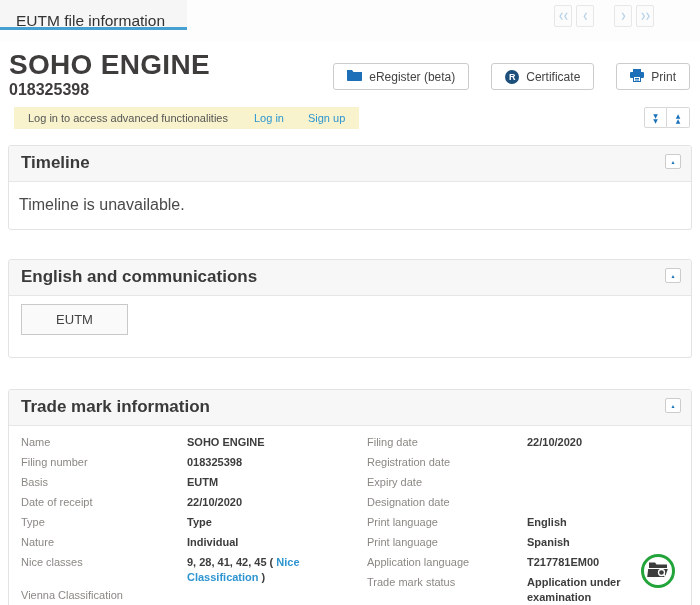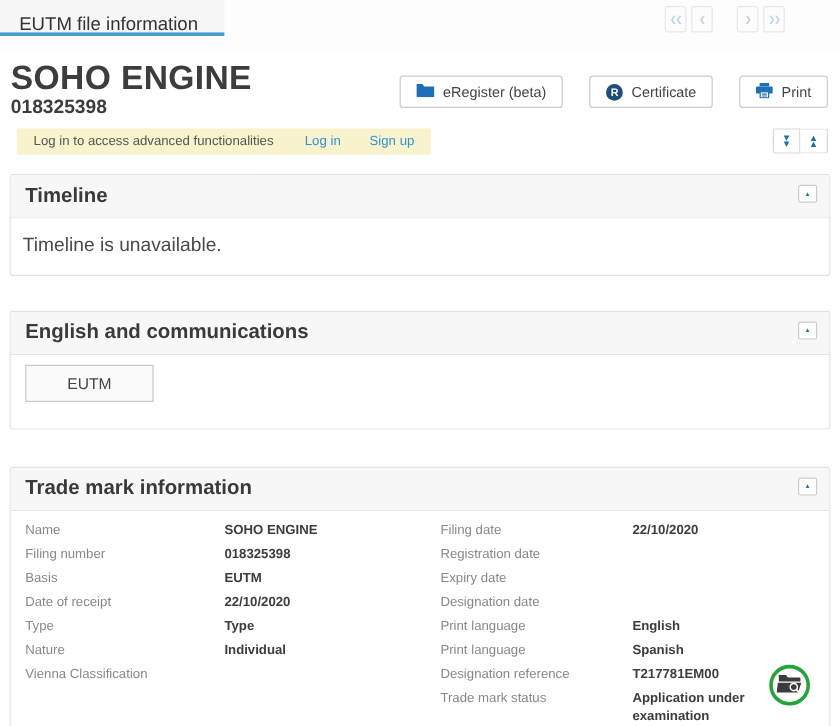--- a/index.html
+++ b/index.html
@@ -213,20 +213,24 @@
       </div>
       <div class="tm-row">
         <span class="lbl">Type</span>
         <span class="val">Type</span>
       </div>
       <div class="tm-row">
         <span class="lbl">Nature</span>
         <span class="val">Individual</span>
       </div>
       <div class="tm-row">
+        <span class="lbl">Nice classes</span>
+        <span class="val val-wrap"><span>9, 28, 41, 42, 45 ( </span><a href="#" class="nice-link">Nice Classification</a><span> )</span></span>
+      </div>
+      <div class="tm-row">
         <span class="lbl">Vienna Classification</span>
         <span class="val"></span>
       </div>
     </div>
 
     <div class="tm-col-right">
       <div class="tm-row">
         <span class="lbl">Filing date</span>
         <span class="val">22/10/2020</span>
       </div>
@@ -244,21 +248,21 @@
       </div>
       <div class="tm-row">
         <span class="lbl">Print language</span>
         <span class="val">English</span>
       </div>
       <div class="tm-row">
         <span class="lbl">Print language</span>
         <span class="val">Spanish</span>
       </div>
       <div class="tm-row">
-        <span class="lbl">Designation reference</span>
+        <span class="lbl">Application language</span>
         <span class="val">T217781EM00</span>
       </div>
       <div class="tm-row">
         <span class="lbl">Trade mark status</span>
         <span class="val val-narrow">Application under examination</span>
       </div>
 
     </div>
 
     <button class="status-icon-btn">

